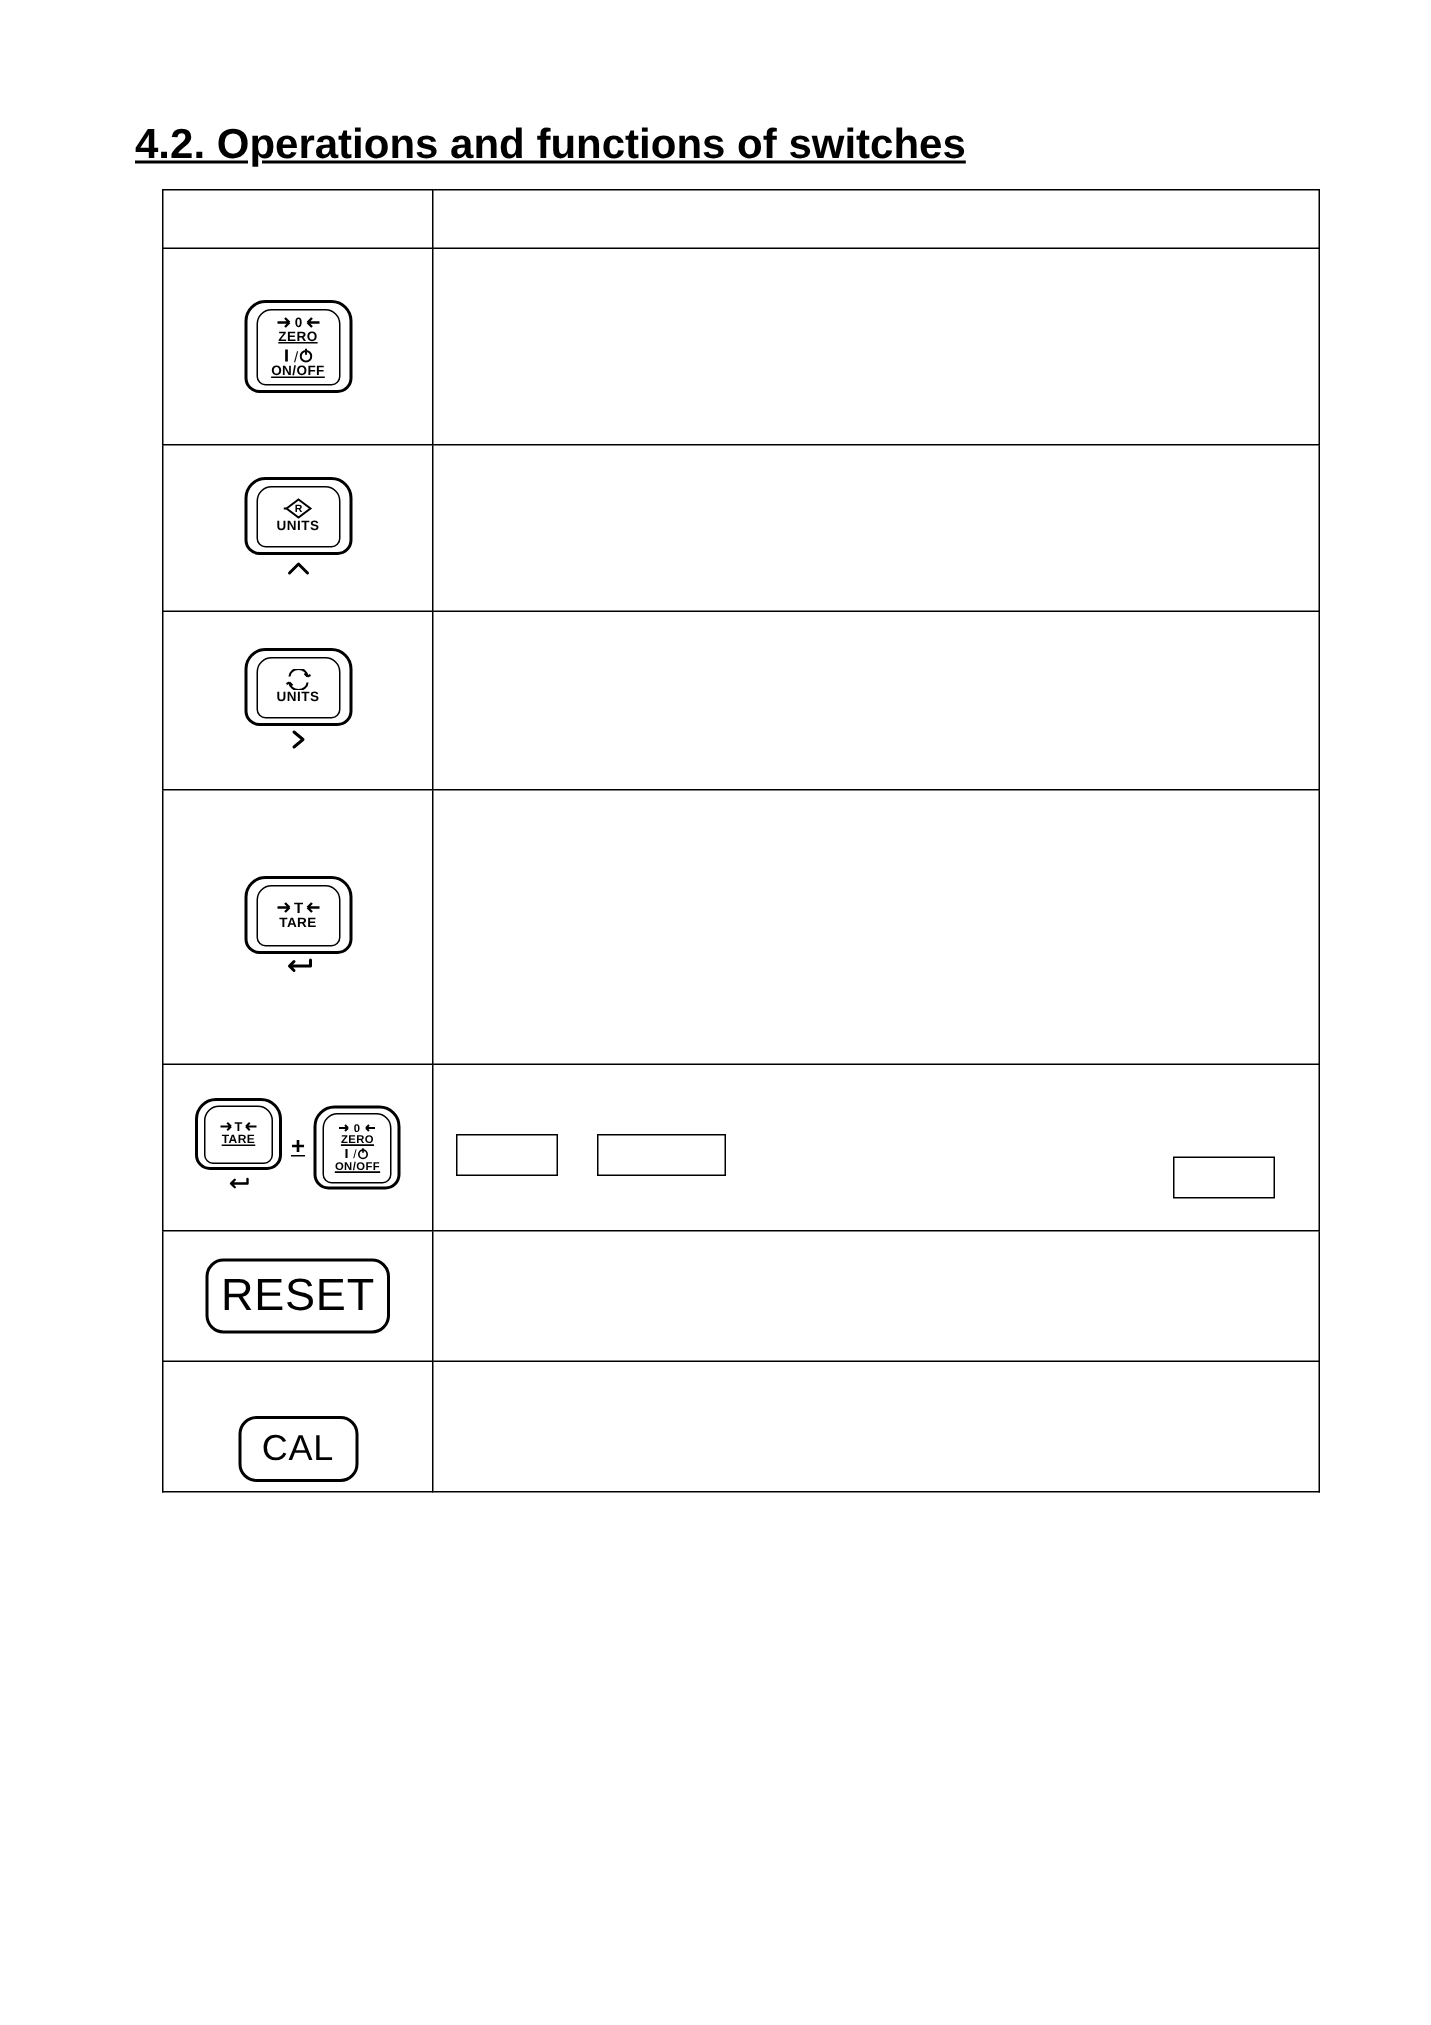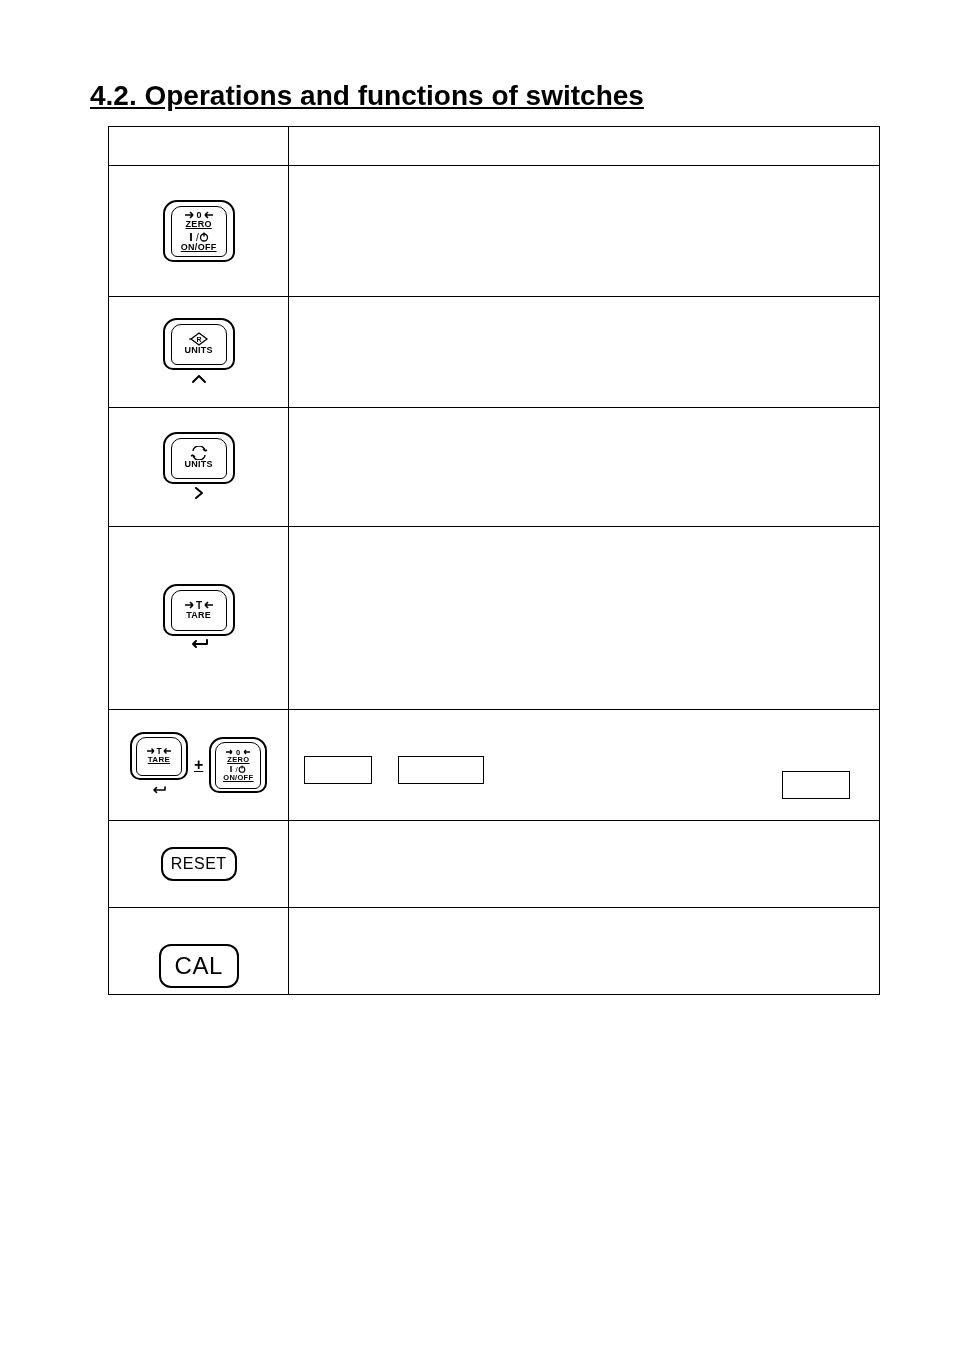--- a/index.html
+++ b/index.html
@@ -32,21 +32,21 @@
   .nav-below { font-size: 13px; margin-top: 2px; font-weight: 700; }
 
   
   .fn-line { display: flex; align-items: center; gap: 12px; padding: 10px 10px 0 14px; flex-wrap: wrap; justify-content: space-between; }
   .ph-box { border: 1.5px solid #000; height: 26px; }
   .ph-a { width: 66px; }
   .ph-b { width: 84px; }
   .ph-c { width: 66px; }
 
   
-  .capsule { display: inline-block; border: 2px solid #000; border-radius: 12px; padding: 6px 8px; font-weight: 400; font-size: 16px; letter-spacing: 0.5px; font-family: Arial, Helvetica, sans-serif; }
+  .capsule { display: inline-block; border: 2px solid #000; border-radius: 12px; padding: 6px 8px; font-weight: 400; font-size: 30px; letter-spacing: 0.5px; font-family: Arial, Helvetica, sans-serif; }
 
   
   .combo { display: flex; align-items: center; justify-content: center; gap: 6px; }
   .plus { font-size: 16px; font-weight: 900; }
 
   
   svg.icon { display: block; }
 </style>
 </head>
 <body>

